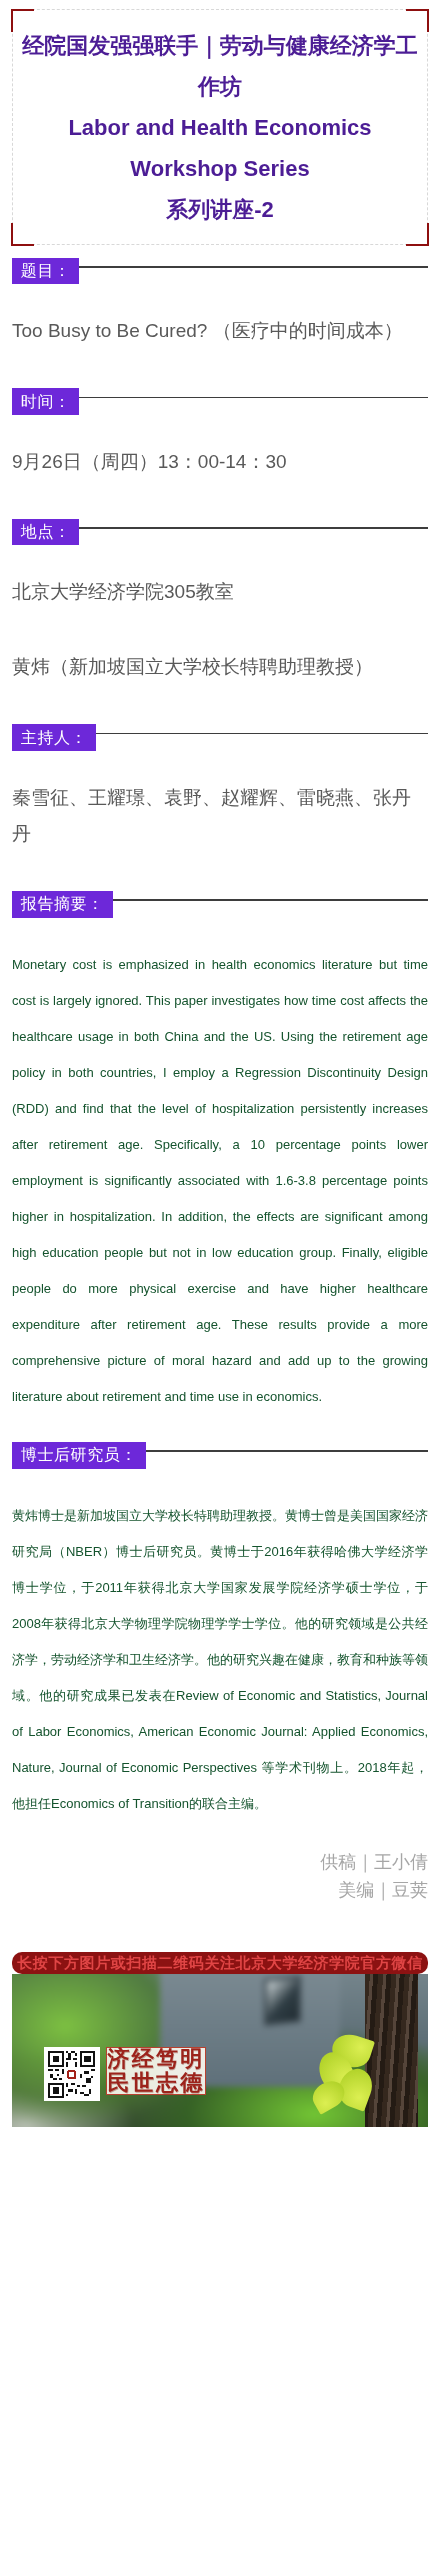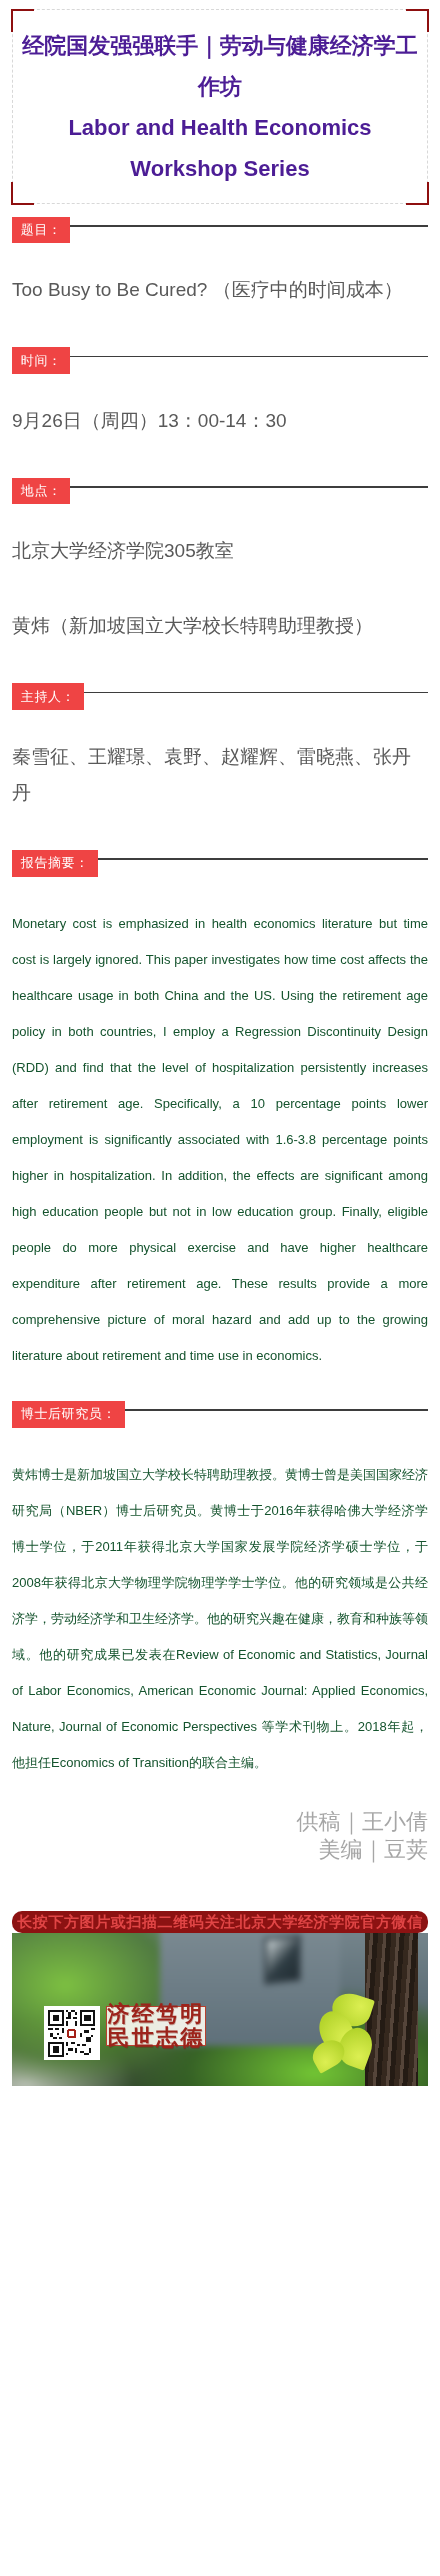--- a/index.html
+++ b/index.html
@@ -31,23 +31,23 @@
   .corner.bl{bottom:-1.7px;left:-1.7px;border-bottom:2.8px solid #8e0f0f;border-left:2.8px solid #8e0f0f;}
   .corner.br{bottom:-1.7px;right:-1.7px;border-bottom:2.8px solid #8e0f0f;border-right:2.8px solid #8e0f0f;}
 
   
   .label-row{
     display:flex;
     align-items:flex-start;
     margin-bottom:29px;
   }
   .red-label{
-    background:#ef4444;
+    background:#6d28d9;
     color:#ffffff;
-    font-size:13px;
+    font-size:16px;
     line-height:20px;
     padding:3.3px 8.8px;
     white-space:nowrap;
     letter-spacing:0.6px;
   }
   .rule{
     flex:1;
     height:1.7px;
     background:#3d3d3d;
     margin-top:8.3px;
@@ -63,21 +63,21 @@
     margin:0 0 27.5px 0;
     font-size:13px;
     line-height:36px;
     color:#14532d;
     text-align:justify;
   }
 
   
   .credits{
     text-align:right;
-    font-size:22px;
+    font-size:18px;
     line-height:27.5px;
     color:#a6a6a6;
     margin-bottom:48px;
   }
 
   
   .footer-banner{
     background:#8c1212;
     height:22px;
     display:flex;
@@ -139,21 +139,21 @@
     width:56px;height:54px;
     background:#ffffff;
     padding:3.3px;
     box-sizing:border-box;
   }
   .qr-block svg{width:100%;height:100%;display:block;}
 
   .motto-box{
     position:absolute;
     left:94px;top:73px;
-    width:100px;height:40px;
+    width:100px;height:48px;
     background:rgba(248,246,238,0.93);
     border:1.1px solid #b8402f;
     box-sizing:border-box;
     display:flex;
     flex-direction:column;
     justify-content:center;
     text-align:center;
   }
   .motto-box div{
     font-family:"Liberation Serif","DejaVu Serif",serif;
@@ -170,20 +170,21 @@
 
 <div class="page">
 
   <div class="title-box">
     <span class="corner tl"></span>
     <span class="corner tr"></span>
     <span class="corner bl"></span>
     <span class="corner br"></span>
     <p>经院国发强强联手｜劳动与健康经济学工作坊</p>
     <p>Labor and Health Economics Workshop Series</p>
+    <p>系列讲座-2</p>
   </div>
 
   <div class="section">
     <div class="label-row">
       <span class="red-label">题目：</span>
       <span class="rule"></span>
     </div>
     <p class="info-line">Too Busy to Be Cured? （医疗中的时间成本）</p>
   </div>
 

